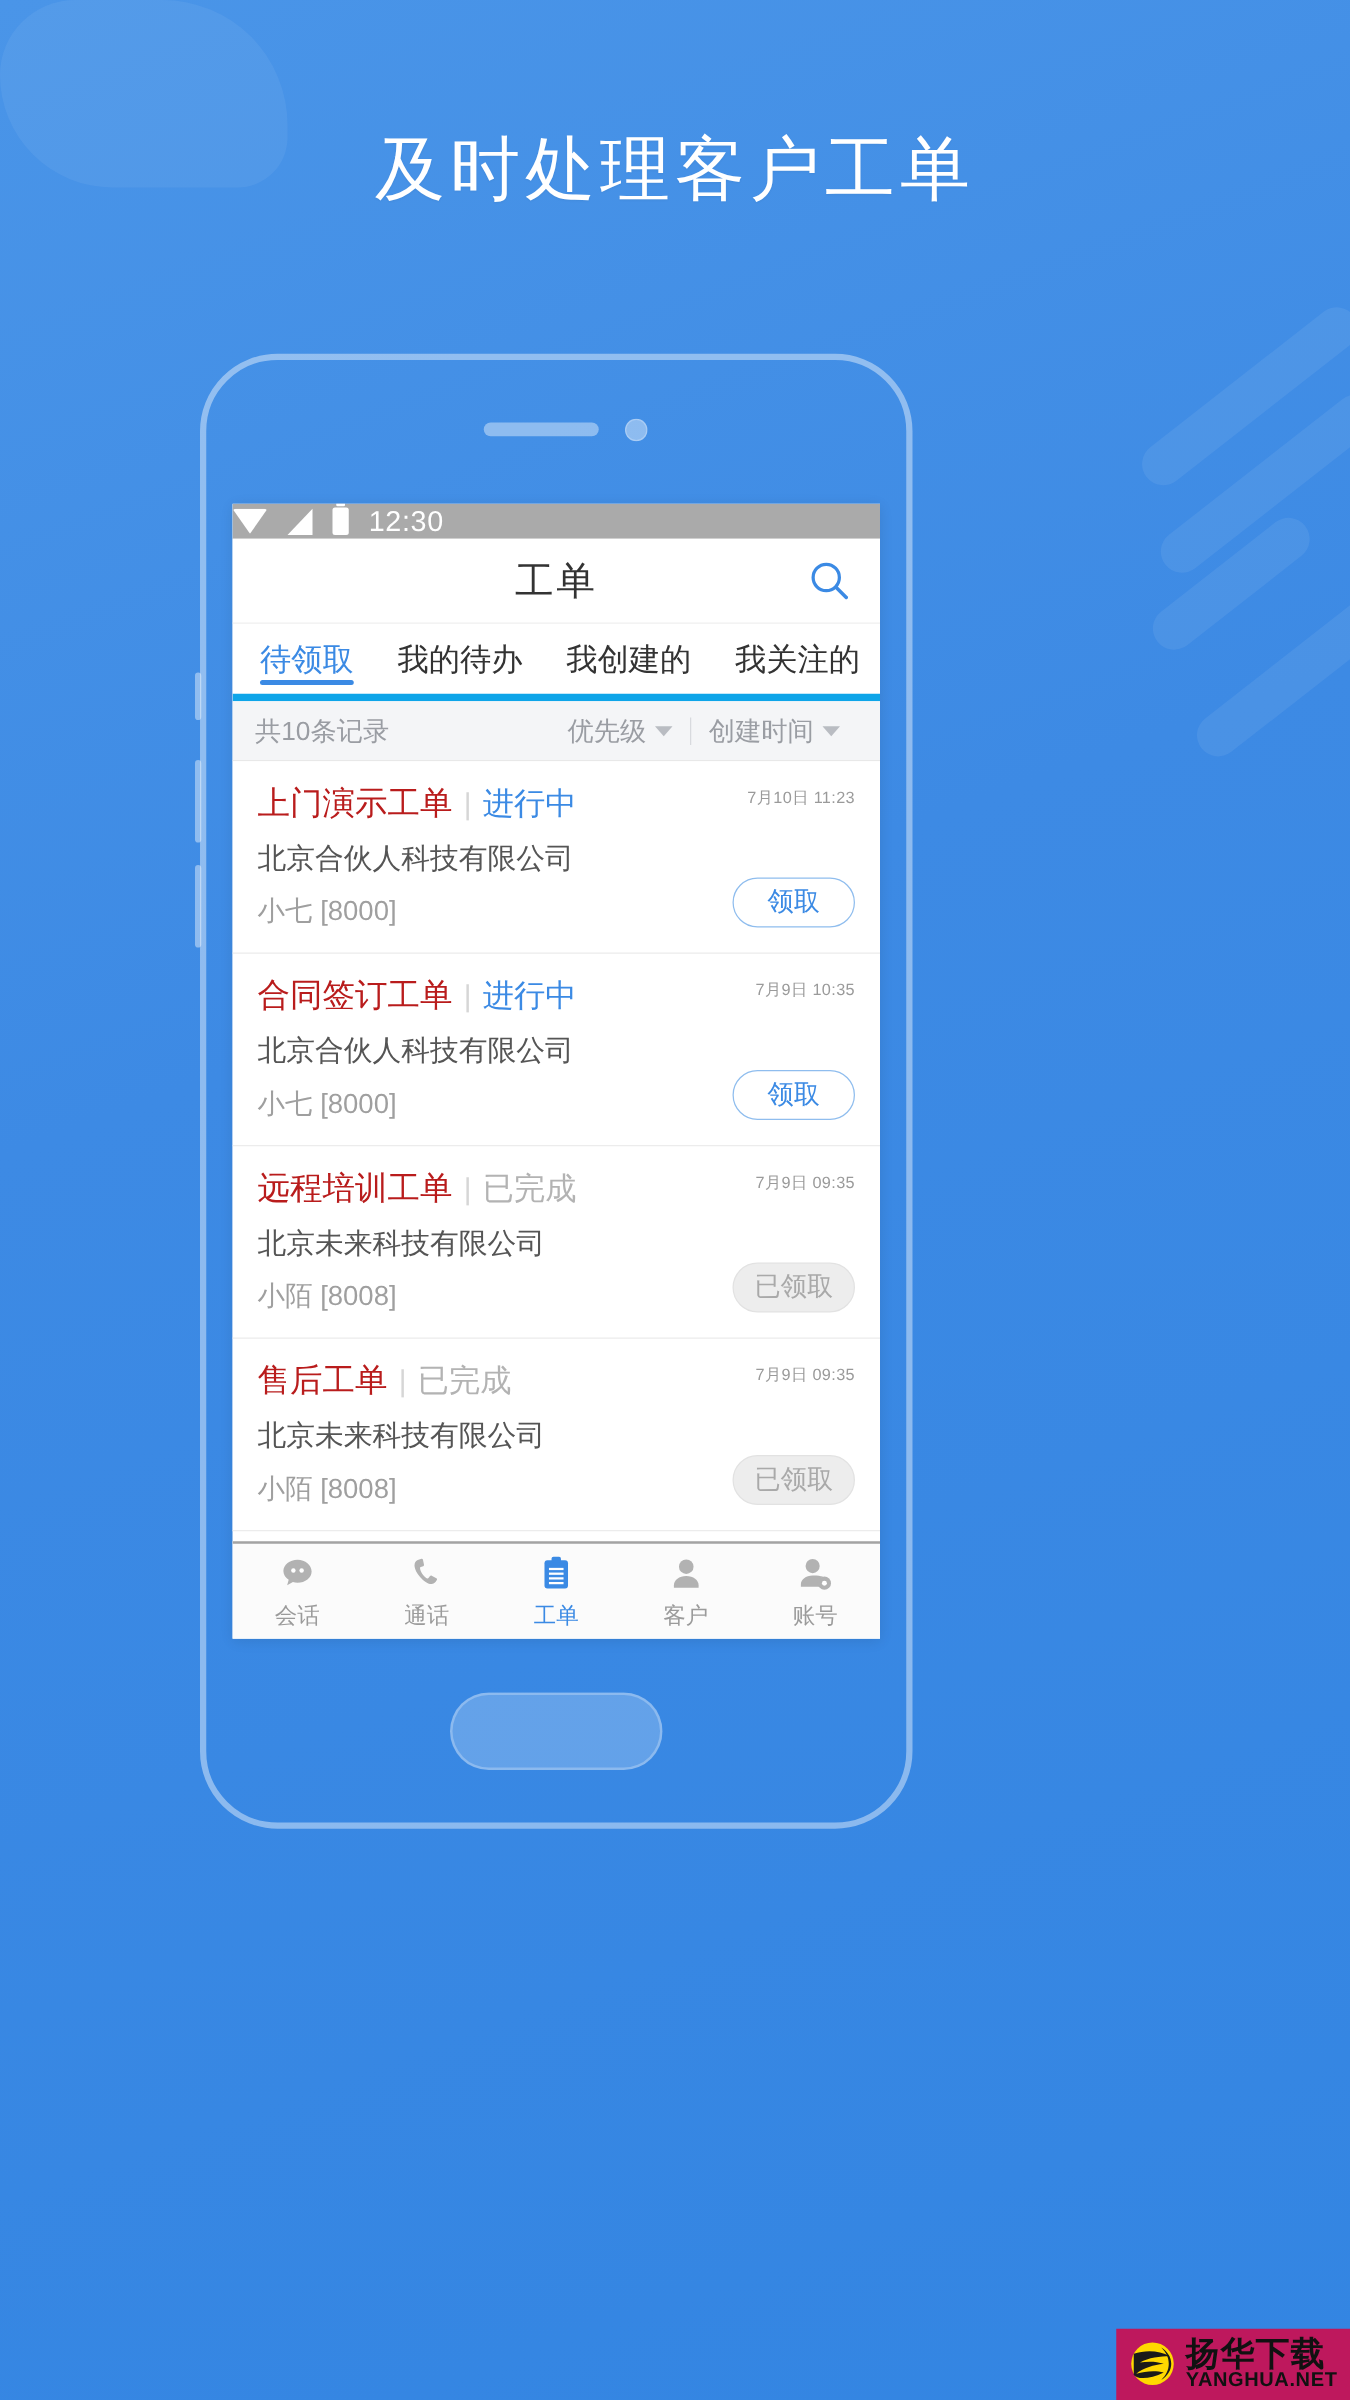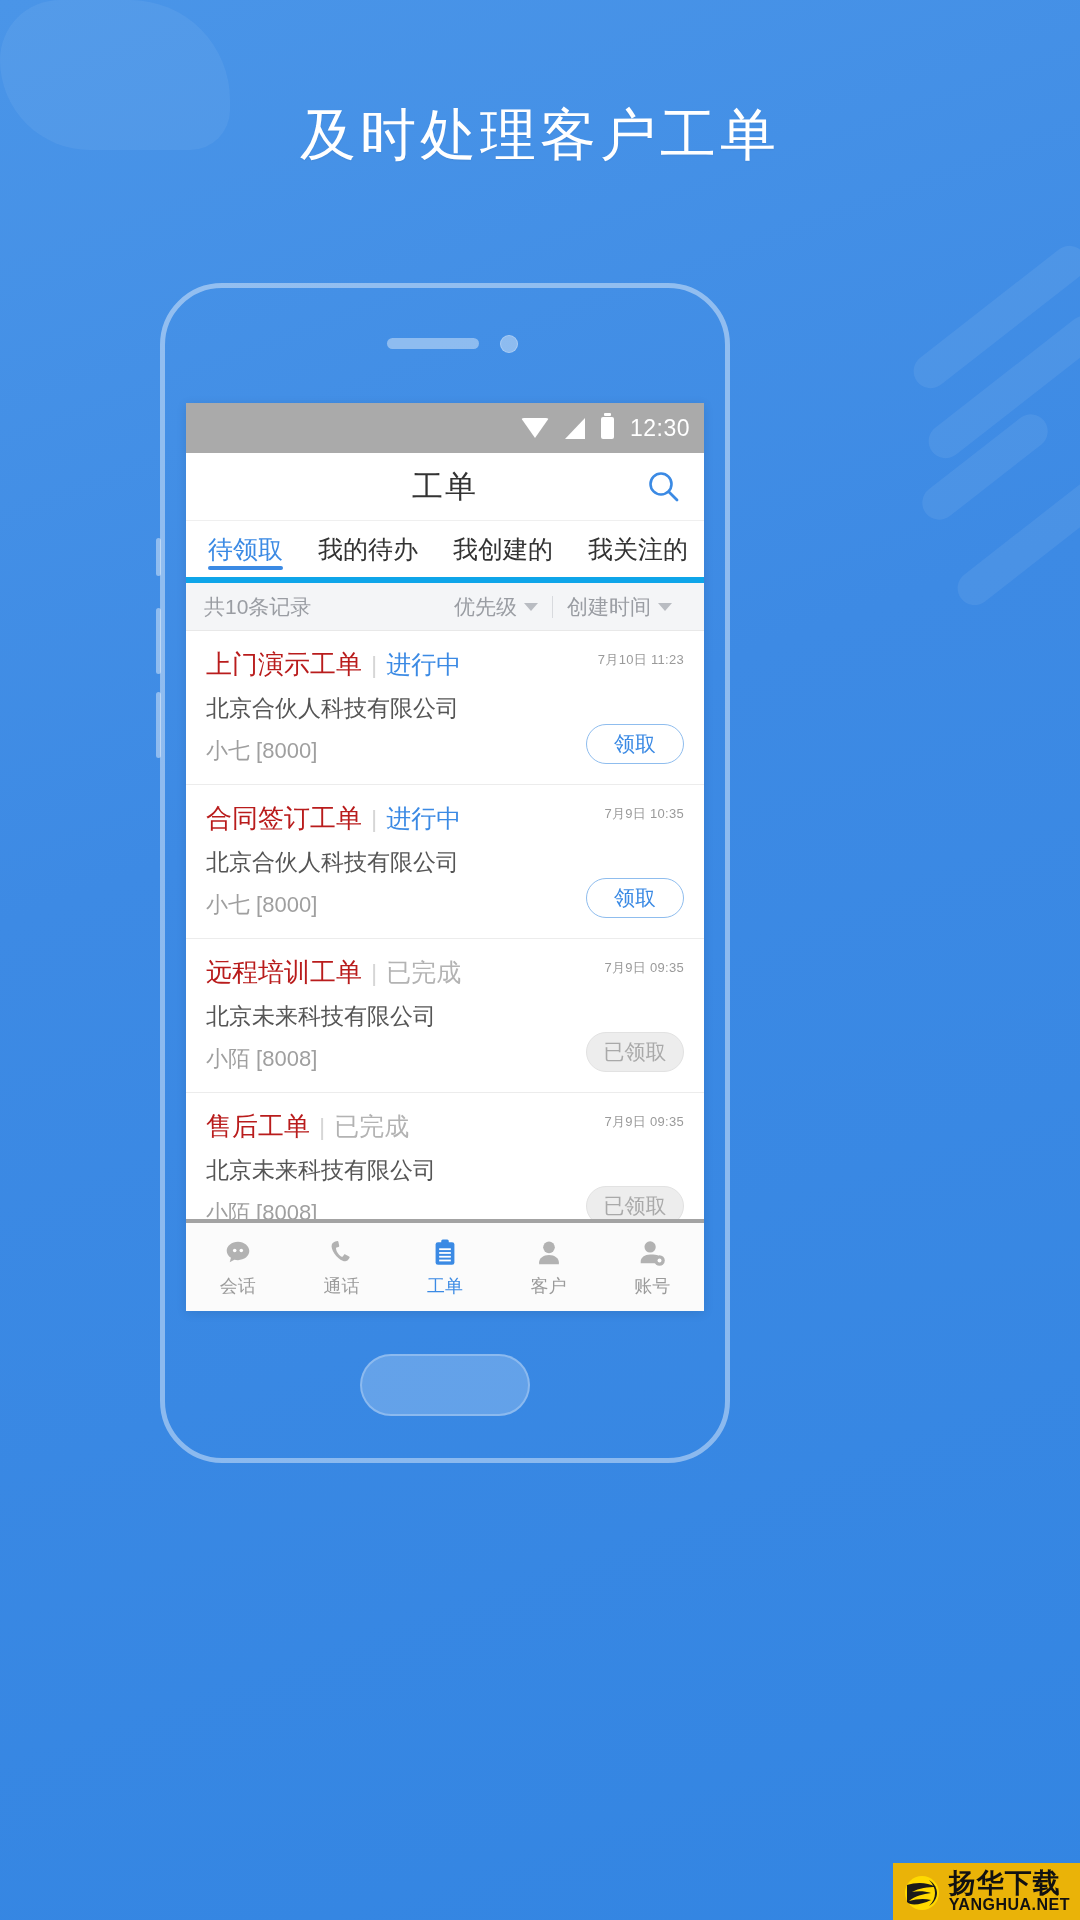--- a/index.html
+++ b/index.html
@@ -73,22 +73,22 @@
     position:absolute;
     left:186px; top:403px;
     width:518px; height:908px;
     background:#ffffff;
     overflow:hidden;
     box-shadow:0 2px 10px rgba(0,0,0,0.10);
   }
 
   
   #statusbar {
-    height:50px; background:#aaaaaa;
-    display:flex; align-items:center; justify-content:flex-end;
+    height:28px; background:#aaaaaa;
+    display:flex; align-items:center; justify-content:flex-start;
     padding-right:14px; gap:16px;
   }
   #statusbar .sb-time {
     color:#ffffff; font-size:23px; letter-spacing:0.5px;
   }
   .ic-wifi {
     width:0;height:0;
     border-left:14px solid transparent;
     border-right:14px solid transparent;
     border-top:20px solid #ffffff;
@@ -186,38 +186,38 @@
   .tk-action.claim {
     color:#3b8ae4; border:1px solid #8fbdee; background:#ffffff;
   }
   .tk-action.claimed {
     color:#a9a9a9; border:1px solid #e2e2e2; background:#ededed;
   }
 
   
   #bottomnav {
     position:absolute; left:0; right:0; bottom:0;
-    height:92px; background:#fbfbfb;
-    border-top:4px solid #a3a3a3;
+    height:78px; background:#fbfbfb;
+    border-top:2px solid #a3a3a3;
     display:flex; align-items:center;
   }
   .bn-item {
     flex:1 1 0; text-align:center;
     display:flex; flex-direction:column; align-items:center; justify-content:center; gap:4px;
   }
   .bn-label { font-size:18px; color:#9b9b9b; }
   .bn-item.active .bn-label { color:#3b8ae4; }
   .bn-icon { height:34px; display:flex; align-items:center; justify-content:center; }
 
   
   #watermark {
     position:absolute; right:0; bottom:0;
-    background:#eab308;
+    background:#be185d;
     padding:6px 10px 6px 8px;
-    display:flex; align-items:flex-end; gap:6px;
+    display:flex; align-items:center; gap:6px;
   }
   #watermark .wm-texts { display:flex; flex-direction:column; line-height:1.05; }
   #watermark .wm-cn { font-size:27px; font-weight:bold; color:#111111; letter-spacing:1px; }
   #watermark .wm-en { font-size:16px; font-weight:bold; color:#111111; letter-spacing:0.5px; }
   #watermark .wm-logo { width:42px; height:42px; }
 </style>
 </head>
 <body>
 
 <div id="bg">

